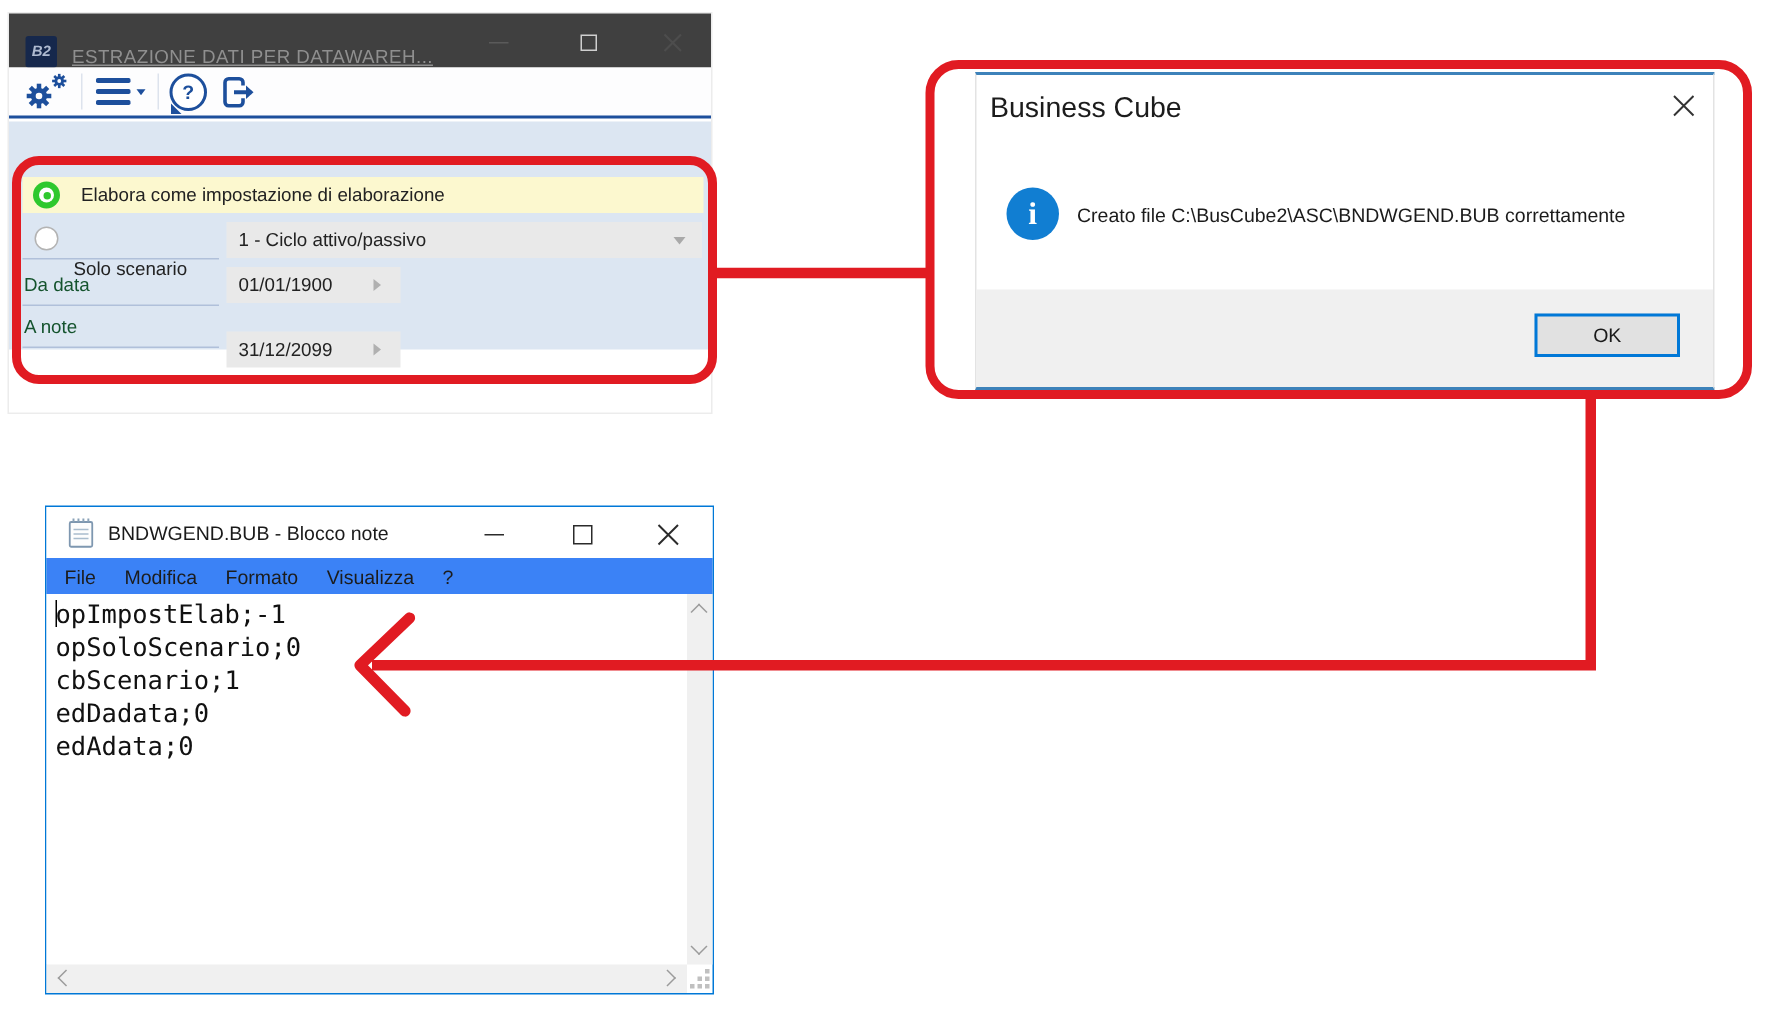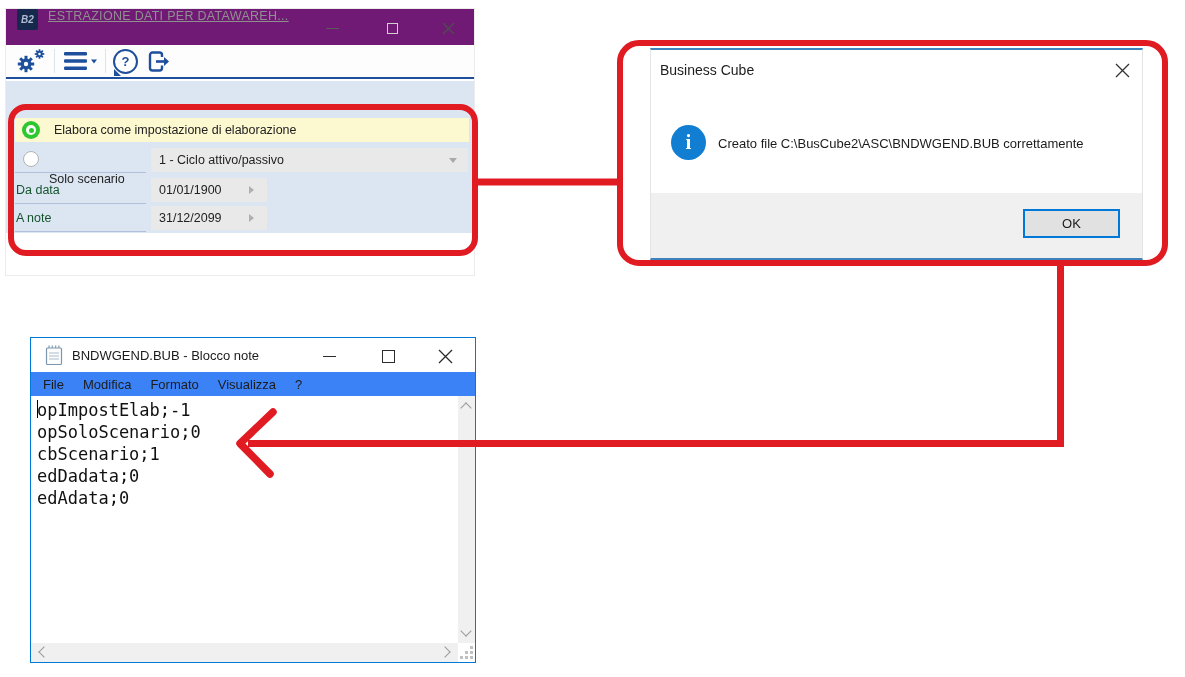--- a/index.html
+++ b/index.html
@@ -2,21 +2,21 @@
 <html><head>
 <meta charset="utf-8">
 <style>
   * { box-sizing: border-box; margin: 0; padding: 0; }
   html,body { background:#fff; }
   body { font-family:"Liberation Sans", sans-serif; }
   .stage { position:relative; width:1185px; height:677px; overflow:hidden; background:#fff; }
 
   
   .mw { position:absolute; left:5px; top:8px; width:470px; height:268px; background:#fff; border:1px solid #ececec; }
-  .mw-titlebar { position:relative; height:36px; display:flex; align-items:flex-start; padding-left:11px; background:#701a75; }
+  .mw-titlebar { position:relative; height:36px; display:flex; align-items:flex-end; padding-left:11px; background:#404040; }
   .logo { width:21px; height:21px; background:#16284c; color:#aebad0; font-size:10px; font-weight:bold; font-style:italic;
           display:flex; align-items:center; justify-content:center; border-radius:2px; }
   .mw-title-text { margin-left:10px; font-size:12.5px; color:#8f8f8f; letter-spacing:.3px; white-space:nowrap;text-decoration:underline; }
   .ctl { position:absolute; top:9px; width:20px; height:20px; display:flex; align-items:center; justify-content:center; cursor:default; }
   .minline { display:block; width:13px; border-top:1.6px solid #5a5a5a; }
   .maxbox { display:block; width:11px; height:11px; border:1.4px solid #cfcfcf; }
   .np .minline { border-top-color:#2b2b2b; }
   .np .maxbox { border-color:#2b2b2b; width:13px; height:13px; }
 
   .mw-toolbar { position:relative; height:34px; display:flex; align-items:center; padding-left:8px; gap:7px;
@@ -39,36 +39,36 @@
   .row-label-dark { font-size:12.5px; color:#222; }
   .row-yellow .row-label-dark { margin-left:39px; }
   .radio-off { position:absolute; left:17px; top:70px; width:16px; height:16px; border-radius:50%;
                background:#fff; border:1px solid #b3b3b3; }
   .lbl-solo { position:absolute; left:43px; top:91px; }
   .u-line { position:absolute; left:9px; width:131px; border-top:1px solid #b0c0da; }
   .field { position:absolute; background:#e9e9e9; display:flex; align-items:center;
            font-size:12.5px; color:#222; padding-left:8px; }
   .sel { left:145px; top:67px; width:317px; height:24px; }
   .fld-da { left:145px; top:97px; width:116px; height:24px; }
-  .fld-a  { left:145px; top:125px; width:116px; height:24px;align-items:center; }
+  .fld-a  { left:145px; top:140px; width:116px; height:24px;align-items:center; }
   .caret-down { position:absolute; right:11px; top:10px; width:0; height:0;
                 border-left:4.5px solid transparent; border-right:4.5px solid transparent; border-top:5px solid #a9a9a9; }
   .caret-right { position:absolute; right:13px; top:8px; width:0; height:0;
                  border-top:4.5px solid transparent; border-bottom:4.5px solid transparent; border-left:5px solid #b0b0b0; }
   .lbl-gray { position:absolute; font-size:12.5px; color:#14532d; }
 
   
   .ann-rect { position:absolute; border:6px solid #e11b22; border-radius:18px; pointer-events:none; }
   .ann1 { left:8px; top:104px; width:470px; height:152px; }
   .ann2 { left:617px; top:40px; width:551px; height:226px; border-radius:22px; }
 
   
   .dlg { position:absolute; left:650px; top:48px; width:493px; height:212px; background:#fff;
          border-top:2px solid #3d82ba; border-bottom:2px solid #3d82ba; border-left:1px solid #e3e3e3; border-right:1px solid #e3e3e3; }
-  .dlg-title { position:absolute; left:9px; top:12px; font-size:14px; color:#1c1c1c; }
+  .dlg-title { position:absolute; left:9px; top:12px; font-size:19px; color:#1c1c1c; }
   .dlg-close { position:absolute; right:8px; top:8px; width:24px; height:24px; display:flex; align-items:center; justify-content:center; }
   .info-icon { position:absolute; left:20px; top:75px; width:35px; height:35px; border-radius:50%; background:#117ed2;
                color:#fff; display:flex; align-items:center; justify-content:center;
                font-family:"Liberation Serif", serif; font-size:21px; font-weight:bold; }
   .dlg-msg { position:absolute; left:67px; top:86px; font-size:13px; color:#1b1b1b; white-space:nowrap; }
   .dlg-footer { position:absolute; left:0; bottom:0; width:100%; height:65px; background:#f0f0f0; }
   .ok-btn { position:absolute; right:22px; top:16px; width:97px; height:29px; background:#e1e1e1;
             border:2px solid #0078d7; font-size:13px; color:#1a1a1a; display:flex; align-items:center; justify-content:center;
             font-family:"Liberation Sans", sans-serif; }
 

